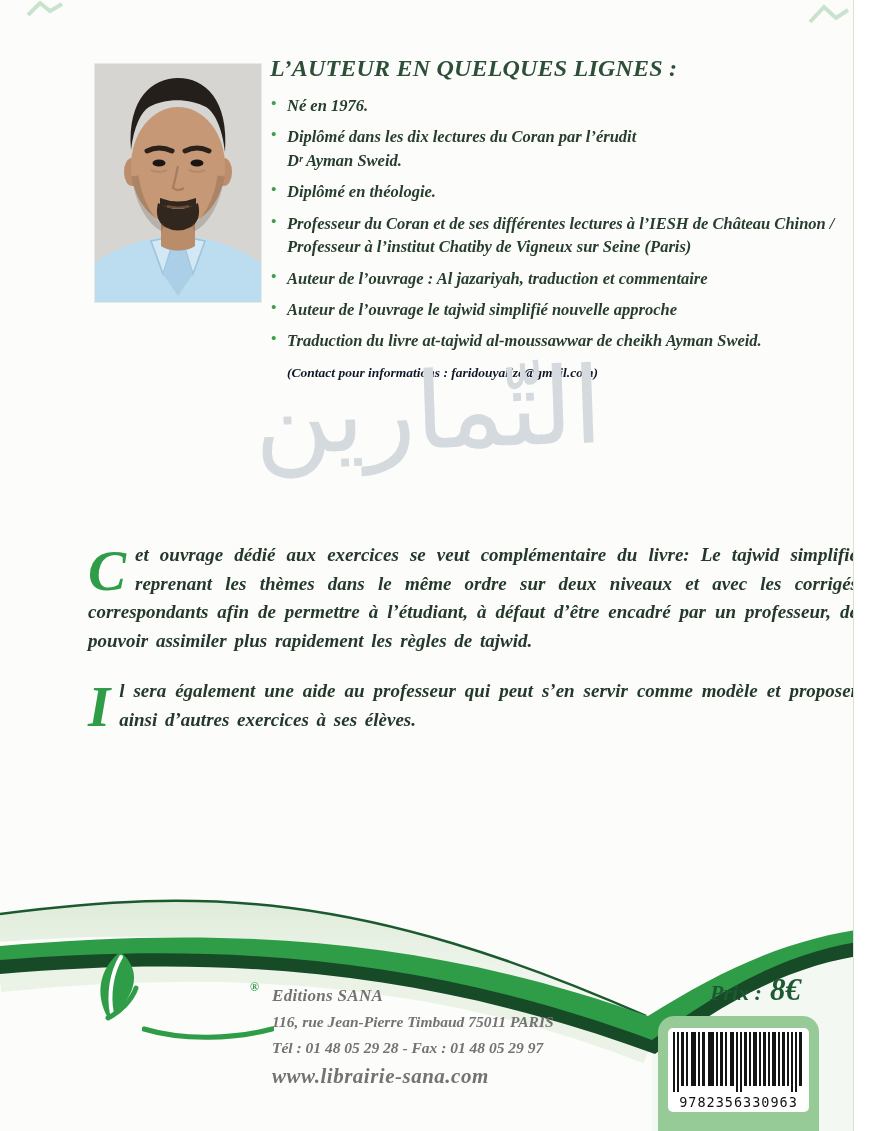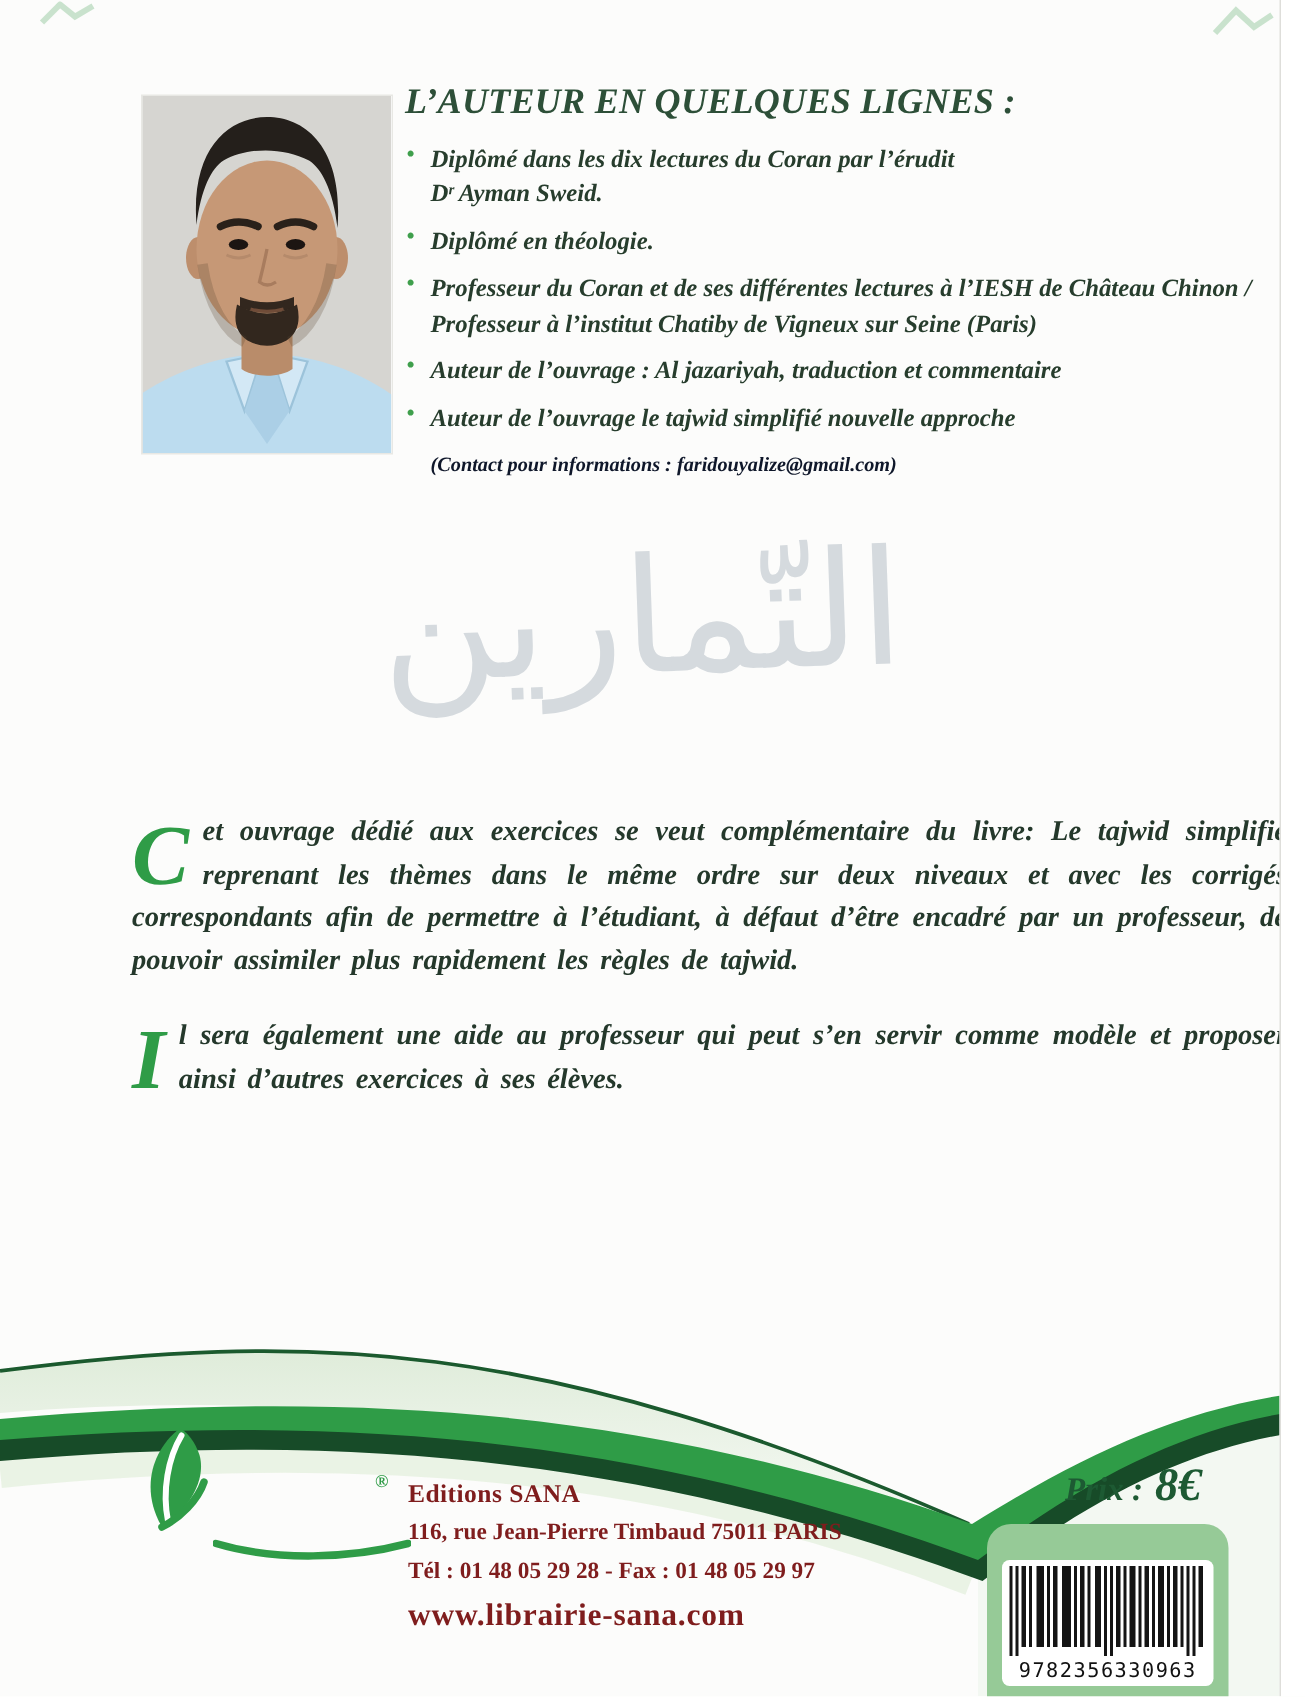--- a/index.html
+++ b/index.html
@@ -49,37 +49,37 @@
   
   .logo{position:absolute;left:92px;top:950px;width:180px;height:100px;}
   .logo-leaf{position:absolute;left:0;top:0;}
   .logo-text{
     position:absolute;left:42px;top:22px;font-size:46px;font-weight:bold;font-style:italic;
     color:#2f9c47;letter-spacing:-1px;
   }
   .logo-underline{position:absolute;left:50px;top:76px;}
   .reg{position:absolute;left:158px;top:30px;font-size:12px;color:#2f9c47;font-weight:bold;}
   
-  .publisher{position:absolute;left:272px;top:986px;color:#7f1d1d;font-weight:bold;}
+  .publisher{position:absolute;left:272px;top:986px;color:#737373;font-style:italic;font-weight:bold;}
   .pub-name{font-size:17px;margin-bottom:7px;letter-spacing:.3px;}
   .pub-addr{font-size:15.5px;margin-bottom:8px;}
   .pub-tel{font-size:15.5px;margin-bottom:7px;}
   .pub-web{font-size:21px;letter-spacing:.5px;}
   
   .price{position:absolute;left:710px;top:972px;color:#1d5a33;font-style:italic;white-space:nowrap;}
   .price-label{font-size:22px;font-weight:bold;}
   .price-value{font-size:31px;font-weight:600;margin-left:4px;}
   
   .barcode-box{
     position:absolute;left:658px;top:1016px;width:161px;height:130px;
     background:#96ca97;border-radius:16px;
   }
   .barcode-inner{
     position:absolute;left:10px;top:12px;width:141px;height:84px;
-    background:#ffffff;border-radius:5px;overflow:hidden;margin-top:12px;
+    background:#ffffff;border-radius:5px;overflow:hidden;
   }
   .barcode-bars{position:absolute;left:4px;top:4px;}
   .barcode-num{
     position:absolute;left:0;right:0;bottom:2px;text-align:center;
     font-family:"DejaVu Sans Mono",monospace;font-size:13.5px;color:#111;letter-spacing:1px;
   }
   
   .scan-edge{
     position:absolute;left:853px;top:0;width:17px;height:1131px;
     background:#ffffff;border-left:1px solid #dedeDA;
@@ -132,26 +132,28 @@
       <path d="M72,142 Q83,145 94,142" stroke="#8a5c43" stroke-width="2" fill="none" opacity=".7"></path>
 
       <path d="M40,112 C44,140 56,158 68,164" stroke="#5a4634" stroke-width="7" fill="none" opacity=".25"></path>
       <path d="M126,112 C122,140 110,158 98,164" stroke="#5a4634" stroke-width="7" fill="none" opacity=".25"></path>
     </svg>
   </div>
 
   <div class="author-block">
     <h1 class="author-heading">L’AUTEUR EN QUELQUES LIGNES :</h1>
     <ul class="bullets">
+      <li>Né en 1976.</li>
       <li>Diplômé dans les dix lectures du Coran par l’érudit
 Dʳ Ayman Sweid.</li>
       <li>Diplômé en théologie.</li>
       <li>Professeur du Coran et de ses différentes lectures à l’IESH de Château Chinon / Professeur à l’institut Chatiby de Vigneux sur Seine (Paris)</li>
       <li>Auteur de l’ouvrage : Al jazariyah, traduction et commentaire</li>
       <li>Auteur de l’ouvrage le tajwid simplifié nouvelle approche</li>
+      <li>Traduction du livre at-tajwid al-moussawwar de cheikh Ayman Sweid.</li>
     </ul>
     <div class="contact-note">(Contact pour informations : faridouyalize@gmail.com)</div>
   </div>
 
   <div class="watermark">التّمارين</div>
 
   <div class="desc">
     <p><span class="dropcap">C</span><span>et ouvrage dédié aux exercices se veut complémentaire du livre: Le tajwid simplifié reprenant les thèmes dans le même ordre sur deux niveaux et avec les corrigés correspondants afin de permettre à l’étudiant, à défaut d’être encadré par un professeur, de pouvoir assimiler plus rapidement les règles de tajwid.</span></p>
     <p><span class="dropcap">I</span><span>l sera également une aide au professeur qui peut s’en servir comme modèle et proposer ainsi d’autres exercices à ses élèves.</span></p>
   </div>

